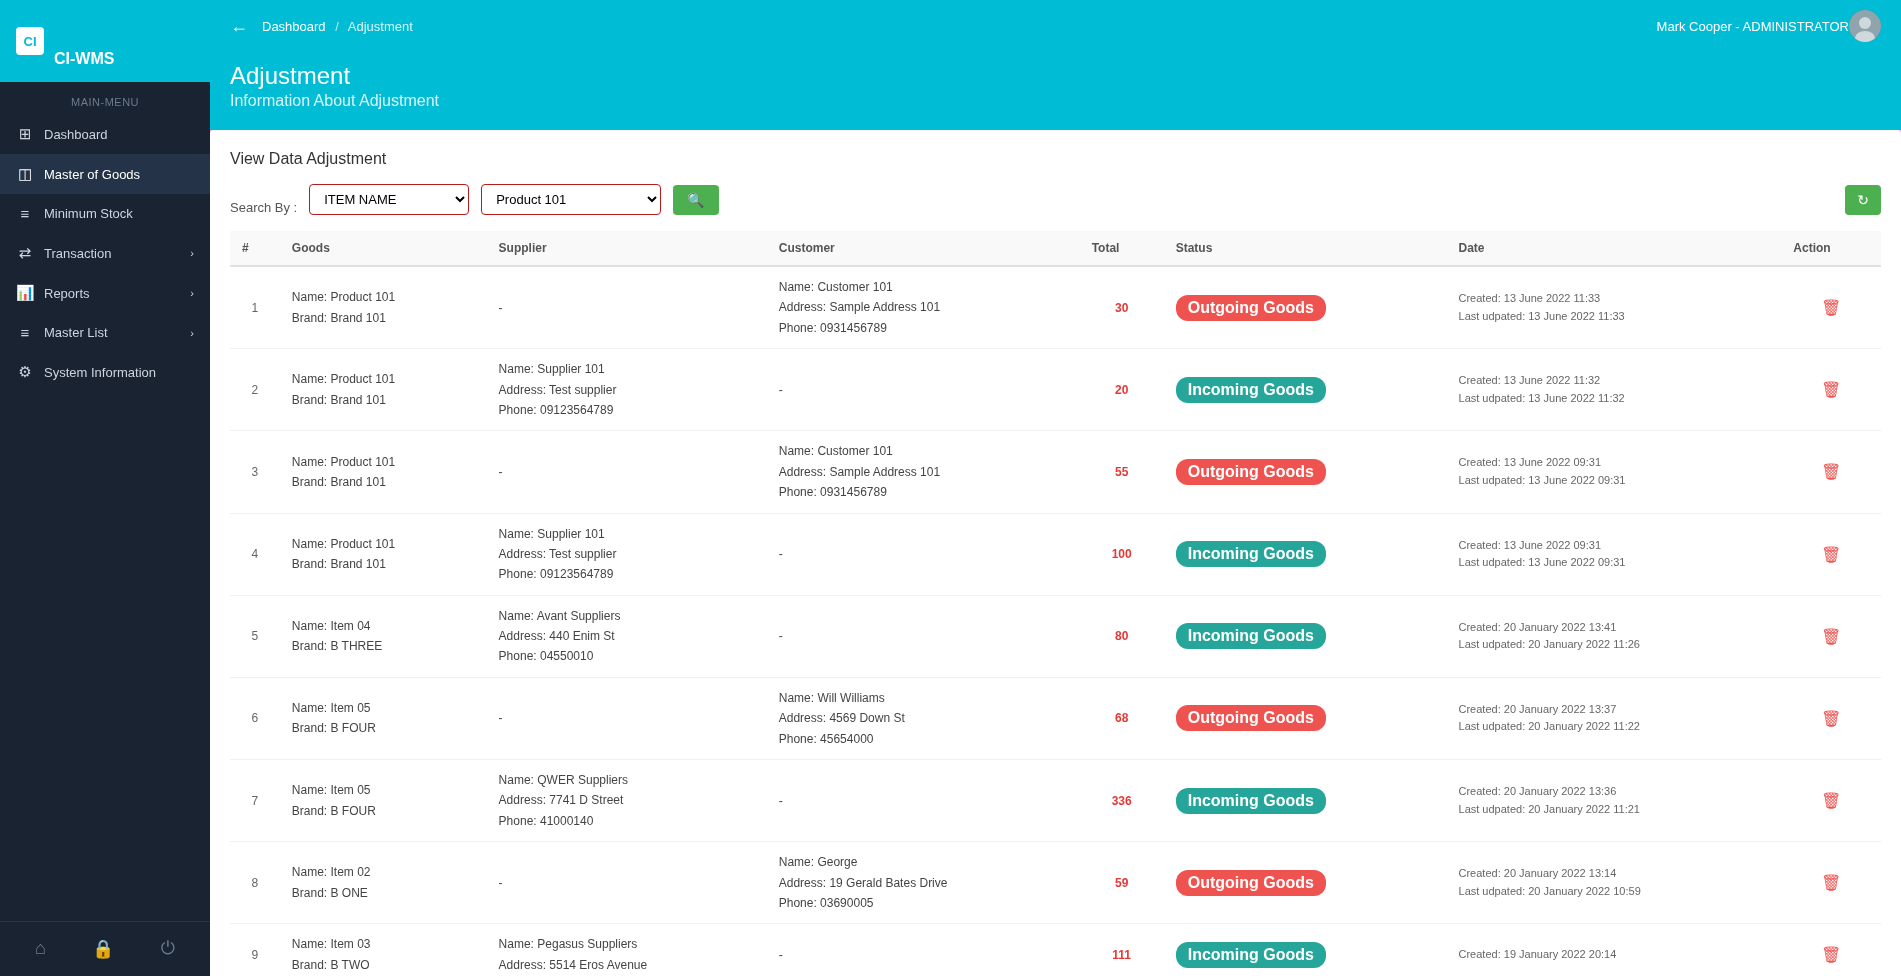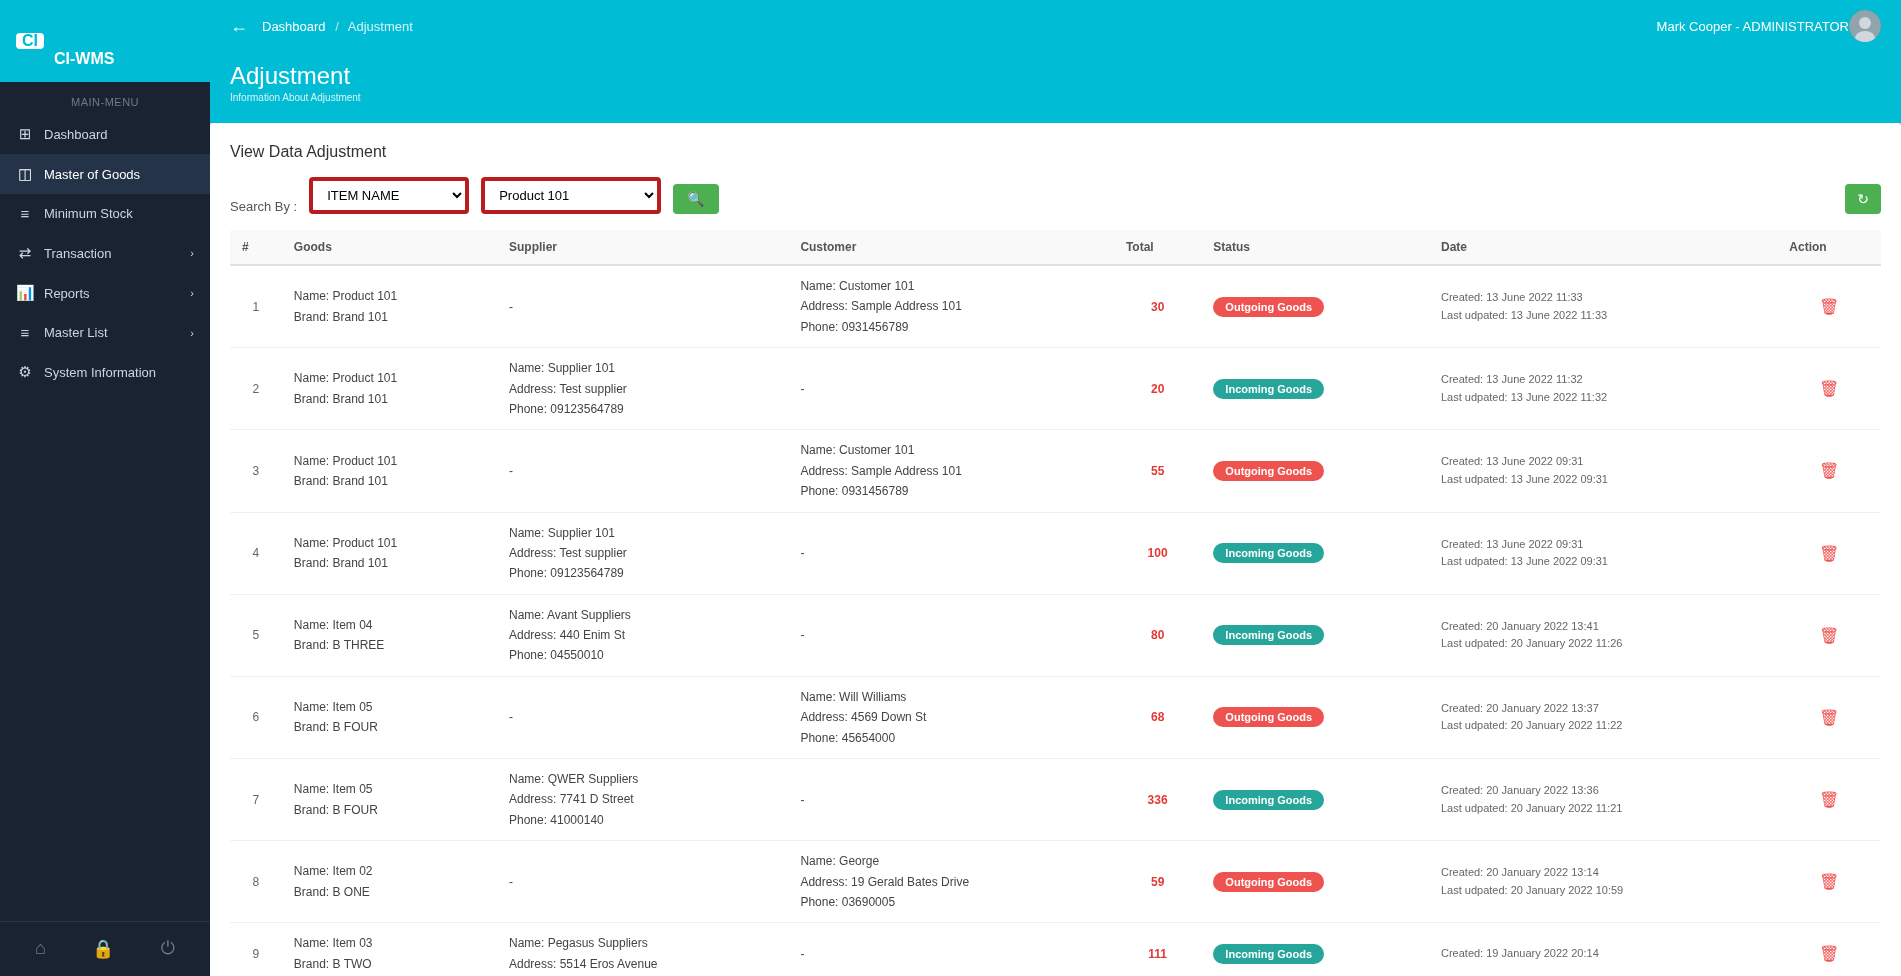--- a/index.html
+++ b/index.html
@@ -16,25 +16,25 @@
       height: 100vh;
     }
     #sidebar-header {
       background: #00bcd4;
       display: flex;
       align-items: center;
       padding: 14px 16px;
       gap: 10px;
     }
     #sidebar-header .logo-icon {
-      width: 28px; height: 16px;
+      width: 28px; height: 28px;
       background: white;
       border-radius: 4px;
       display: flex; align-items: center; justify-content: center;
-      font-weight: bold; font-size: 16px; color: #00bcd4;
+      font-weight: bold; font-size: 13px; color: #00bcd4;
     }
     #sidebar-header .app-title {
       color: white; font-size: 16px; font-weight: bold; margin-top: 36px;
     }
     .sidebar-section-label {
       padding: 14px 16px 6px;
       font-size: 11px;
       color: #6b7a8d;
       text-transform: uppercase;
       letter-spacing: 0.5px;
@@ -118,21 +118,21 @@
       background: #00bcd4;
       padding: 10px 20px 20px;
     }
     #page-header .page-title {
       color: white;
       font-size: 24px;
       font-weight: 300;
     }
     #page-header .page-subtitle {
       color: rgba(255,255,255,0.85);
-      font-size: 10px;
+      font-size: 16px;
       margin-top: 2px;
     }
 
     
     #content {
       flex: 1;
       overflow-y: auto;
       background: #f0abfc;
     }
 
@@ -156,21 +156,21 @@
       gap: 12px;
       margin-bottom: 16px;
     }
     .search-label {
       font-size: 13px;
       color: #555;
       white-space: nowrap;
     }
     .search-bar select {
       padding: 6px 10px;
-      border: 4px solid #b91c1c;
+      border: 1px solid #b91c1c;
       border-radius: 4px;
       font-size: 13px;
       min-width: 160px;
       background: white;
       cursor: pointer;
     }
     .search-bar .value-select {
       min-width: 180px;
     }
     .search-btn {
@@ -218,21 +218,21 @@
     }
     .td-number { text-align: center; color: #666; }
     .td-total { text-align: center; font-weight: 600; color: #e53935; }
     .td-date { font-size: 11px; color: #666; line-height: 1.6; }
     .td-action { text-align: center; }
 
     .badge {
       display: inline-block;
       padding: 4px 12px;
       border-radius: 12px;
-      font-size: 11px;
+      font-size: 16px;
       font-weight: 600;
       color: white;
       white-space: nowrap;
     }
     .badge-outgoing { background: #ef5350; }
     .badge-incoming { background: #26a69a; }
 
     .delete-btn {
       color: #ef5350;
       background: none;

